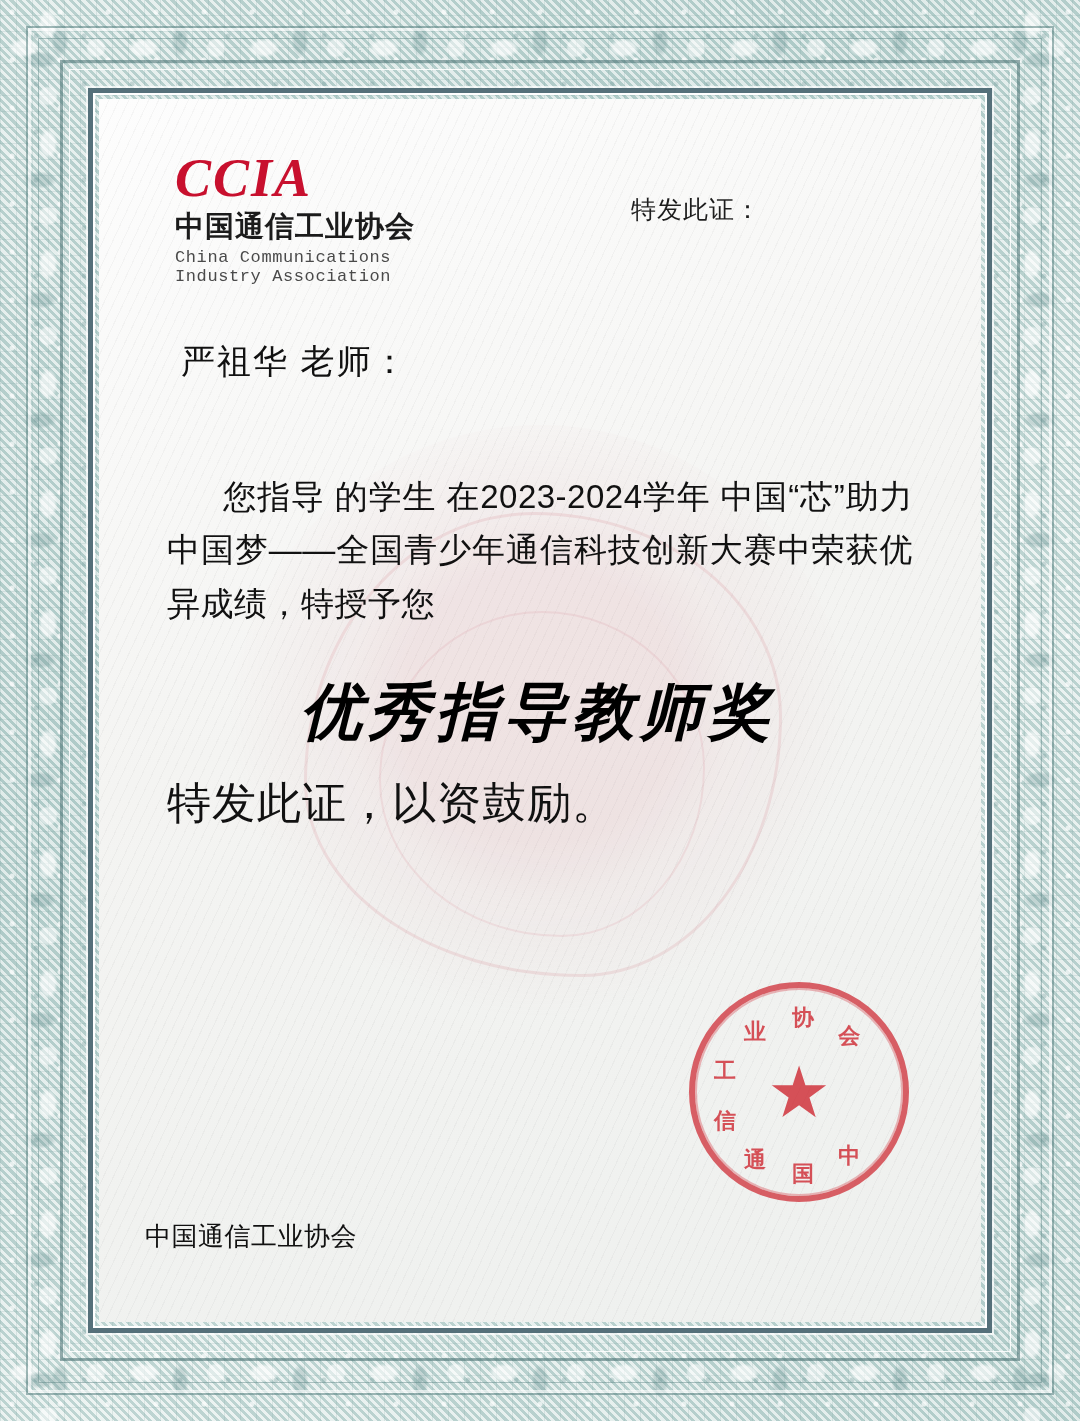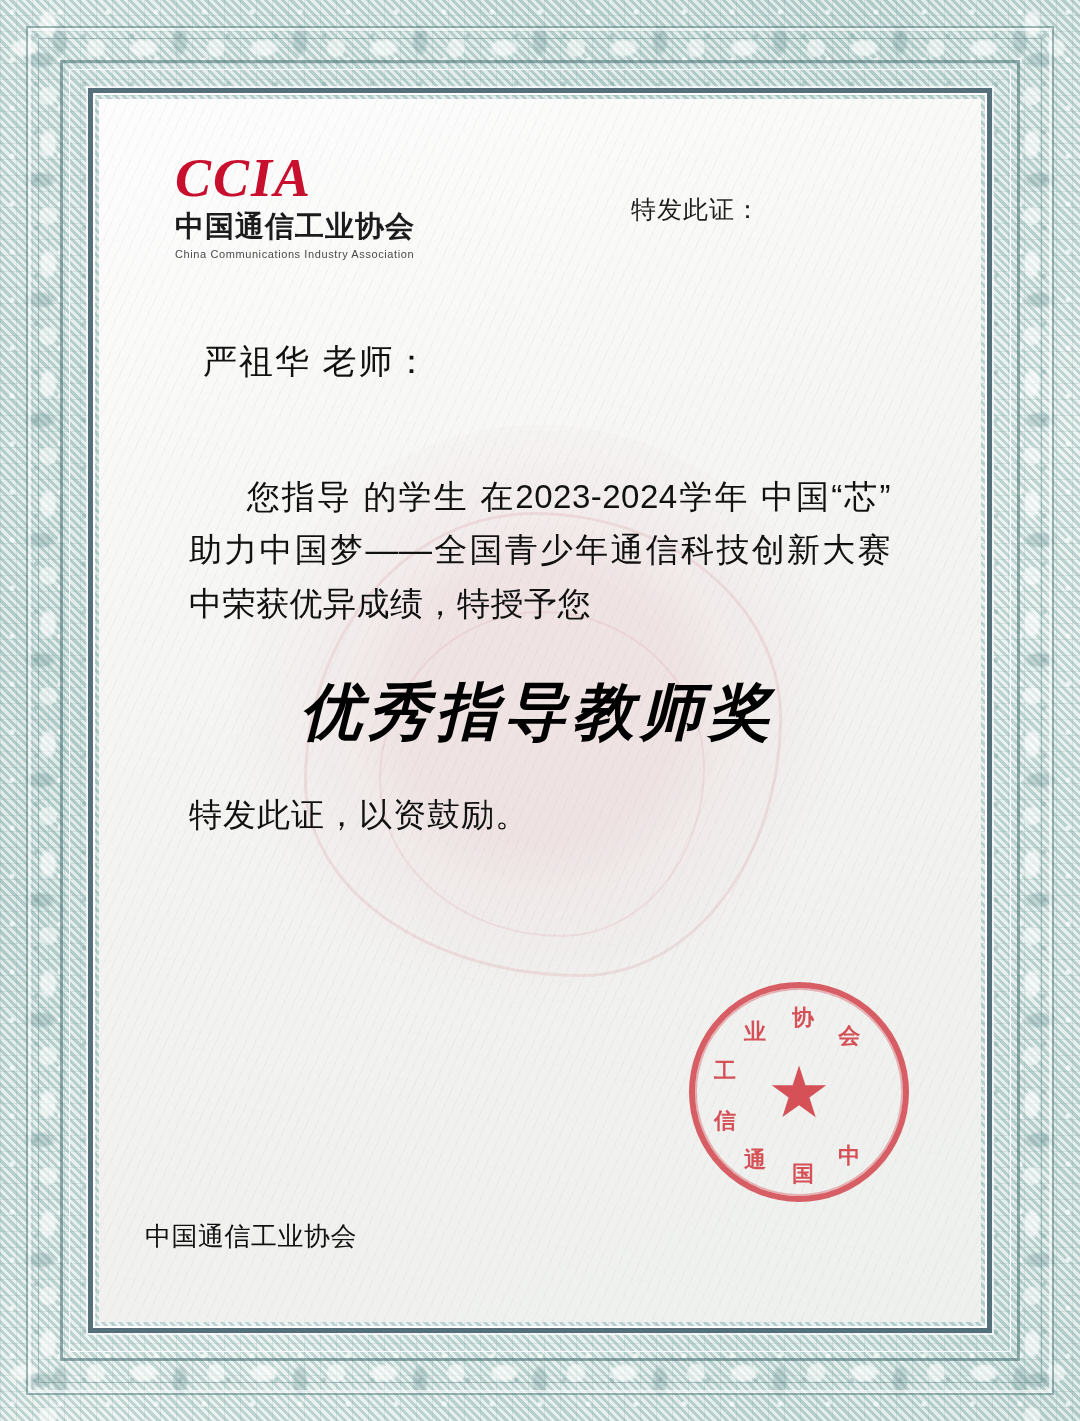--- a/index.html
+++ b/index.html
@@ -175,22 +175,22 @@
     margin-top: 6px;
     font-family: "Liberation Sans", sans-serif;
     font-weight: bold;
     font-size: 29px;
     letter-spacing: 1px;
     color: #1b1b1b;
     line-height: 1.1;
   }
   .logo-en {
     margin-top: 5px;
-    font-family: Liberation Sans, sans-serif;
-    font-size: 11px;
+    font-family: Liberation Mono, monospace;
+    font-size: 17px;
     letter-spacing: 0.6px;
     color: #4a4a4a;
   }
   .cert-no {
     flex: 1 1 auto;
     display: flex;
     align-items: baseline;
     justify-content: center;
     padding-top: 42px;
     gap: 18px;
@@ -206,21 +206,21 @@
     font-size: 25px;
     color: #111111;
     letter-spacing: 0.5px;
   }
 
   
   .body-area {
     position: absolute;
     left: 0; right: 4px;
     top: 240px;
-    padding: 0 80px;
+    padding: 0 58px;
     box-sizing: border-box;
   }
   .salutation {
     font-family: "Liberation Sans", sans-serif;
     font-size: 34px;
     color: #111;
     letter-spacing: 2px;
     margin-left: 24px;
   }
   .paragraph {
@@ -239,24 +239,24 @@
     margin-top: 40px;
     text-align: center;
     font-family: "Liberation Sans", sans-serif;
     font-weight: bold;
     font-size: 62px;
     letter-spacing: 6px;
     color: #000;
     font-style: italic;
   }
   .closing {
-    margin-top: 39px;
+    margin-top: 20px;
     margin-left: 10px;
     font-family: "Liberation Sans", sans-serif;
-    font-size: 33px;
+    font-size: 44px;
     color: #111;
     letter-spacing: 1px;
   }
 
   
   .footer {
     position: absolute;
     left: 0; right: 0;
     bottom: 66px;
     padding: 0 46px;

